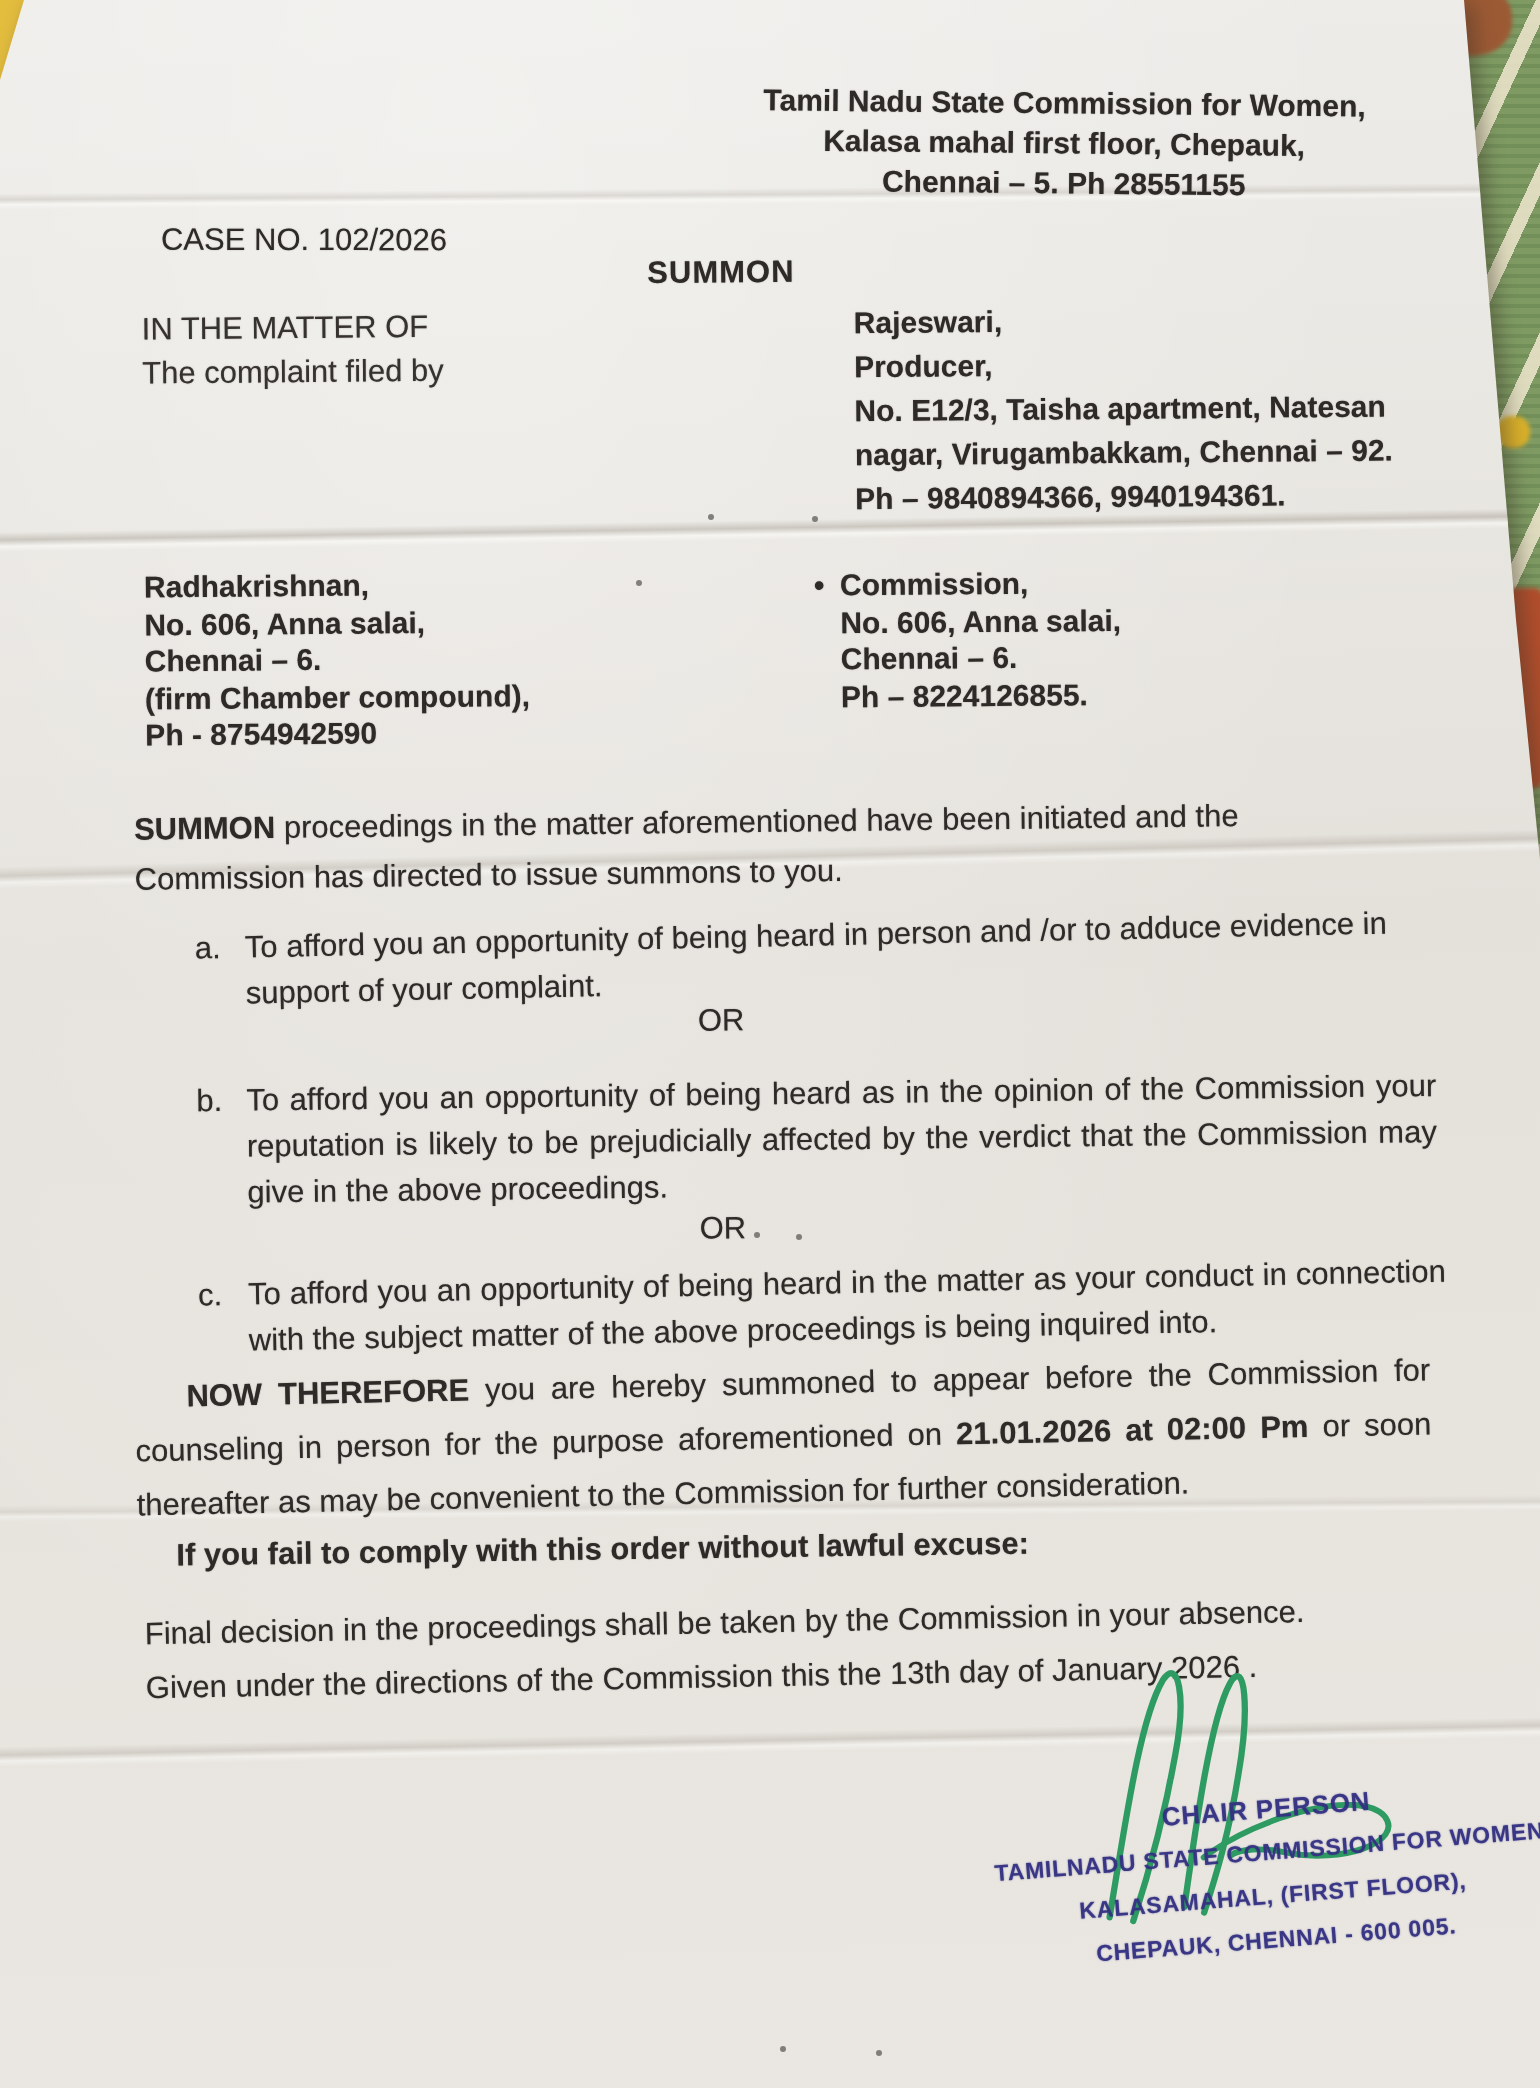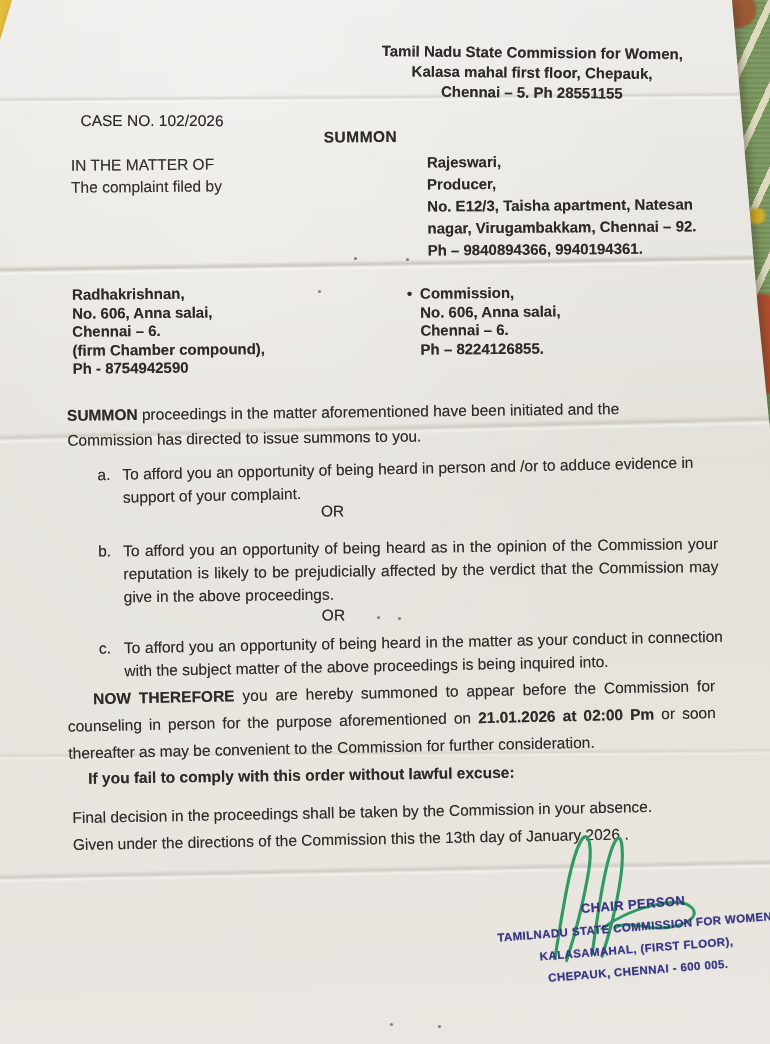--- a/index.html
+++ b/index.html
@@ -64,21 +64,21 @@
   .party-right .bullet { position:absolute; left:-13px; top:0; }
   .para { line-height:25px; }
   .whereas { left:68px; top:399px; width:606px; transform:rotate(-0.2deg); }
   .item { display:flex; line-height:23px; }
   .item .marker { width:25px; flex:0 0 25px; }
   .item .txt { flex:1; }
   .item-a { left:98px; top:457px; width:616px; transform:rotate(-0.7deg); }
   .item-b { left:98px; top:536px; width:620px; transform:rotate(-0.2deg); }
   .item-b .txt, .item-c .txt, .justify { text-align:justify; }
   .item-c { left:98px; top:631px; width:624px; transform:rotate(-0.6deg); }
-  .or-sep { font-weight:400; }
+  .or-sep { font-weight:400;margin-left:28px; }
   .or-1 { left:321px; top:502px; }
   .or-2 { left:321px; top:606px; }
   .now-para { left:66px; top:679px; width:648px; line-height:27px; text-indent:26px; transform:rotate(-0.7deg); }
   .warning { left:86px; top:766px; font-weight:700; transform:rotate(-0.3deg); }
   .closing { left:70px; top:799px; width:644px; line-height:26.5px; transform:rotate(-0.6deg); }
   .signature { left:528px; top:832px; width:180px; height:138px; }
   .stamp {
     left:492px; top:896px; width:280px; text-align:center;
     transform:rotate(-4deg); color:rgba(52,50,130,0.93); font-weight:700;
     font-size:11.5px; line-height:22px; letter-spacing:0.4px;

